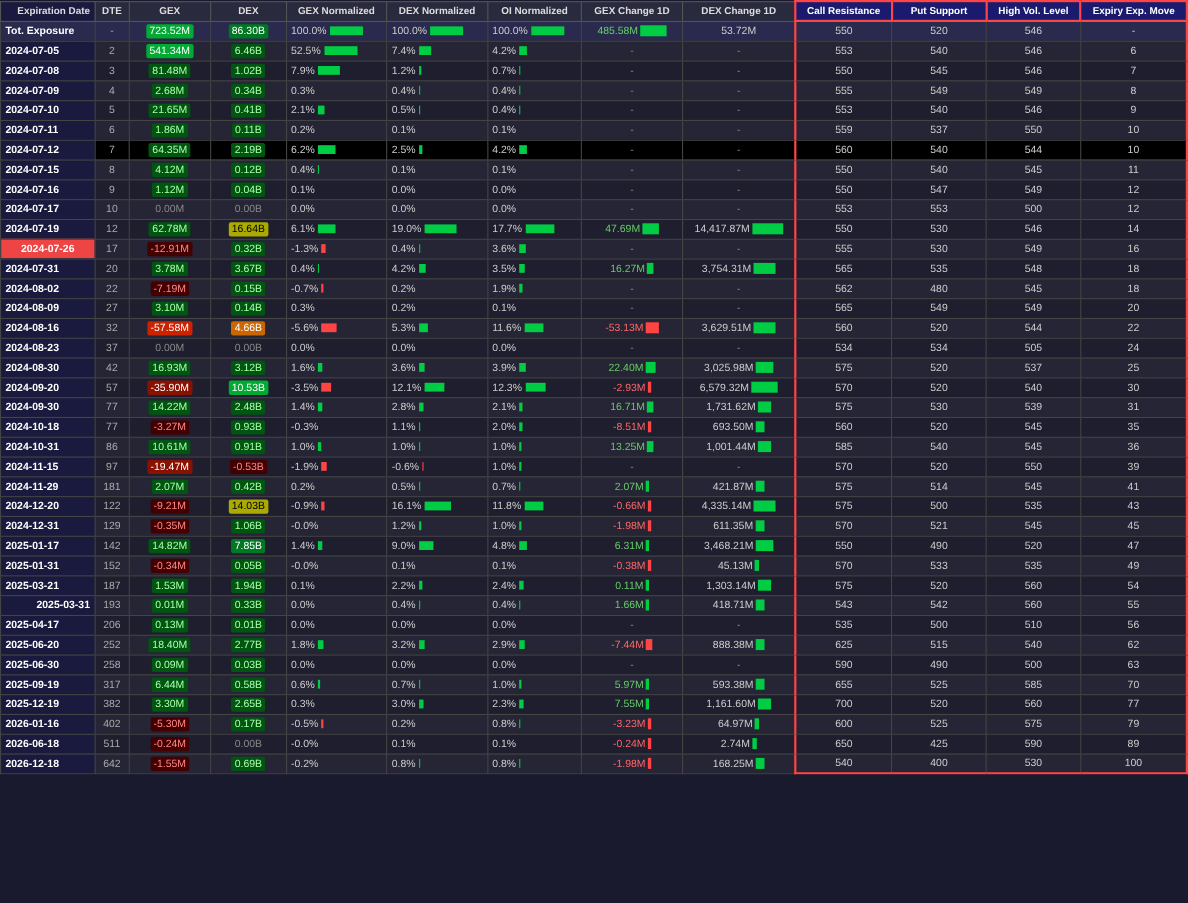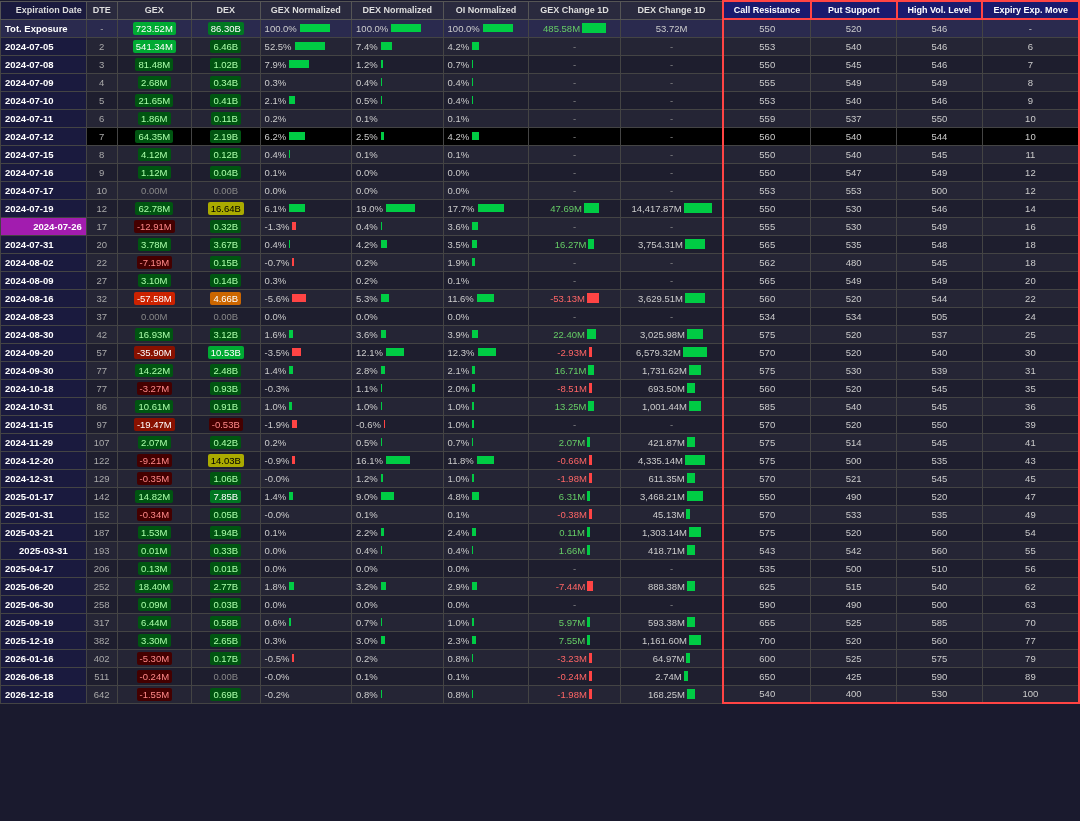--- a/index.html
+++ b/index.html
@@ -505,21 +505,21 @@
         <span style="color:#ccc;">14,417.87M</span>
         <span style="display:inline-block;background:#00cc44;height:10px;width:28px;"></span>
       </div>
     </td>
     <td style="color:#ccc;border-left:2px solid #ff4444;">550</td>
     <td style="color:#ccc;">530</td>
     <td style="color:#ccc;">546</td>
     <td style="color:#ccc;border-right:2px solid #ff4444;">14</td>
   </tr>
         <tr style="background: rgb(37, 37, 53);">
-    <td class="col-date" style="text-align:right;background:#a21caf;color:#fff;font-weight:bold;padding-left:4px;">2024-07-26</td>
+    <td class="col-date" style="text-align:center;background:#ef4444;color:#fff;font-weight:bold;padding-left:4px;">2024-07-26</td>
     <td class="col-dte" style="color:#aaa;">17</td>
     <td><span style="background:#440000;color:#ff8888;border-radius:2px;padding:1px 3px;">-12.91M</span></td>
     <td><span style="background:#005511;color:#aaffaa;border-radius:2px;padding:1px 3px;">0.32B</span></td>
     <td style="color:#ccc;">
       <div style="display:flex;align-items:center;gap:3px;">
         -1.3%
         <span style="display:inline-block;background:#ff4444;height:8px;width:3.25px;"></span>
       </div>
     </td>
     <td style="color:#ccc;">
@@ -986,21 +986,21 @@
 
       </div>
     </td>
     <td style="color:#ccc;border-left:2px solid #ff4444;">570</td>
     <td style="color:#ccc;">520</td>
     <td style="color:#ccc;">550</td>
     <td style="color:#ccc;border-right:2px solid #ff4444;">39</td>
   </tr>
         <tr style="background: rgb(37, 37, 53);">
     <td class="col-date" style="text-align:left;background:#1a1a3e;color:#fff;font-weight:bold;padding-left:4px;">2024-11-29</td>
-    <td class="col-dte" style="color:#aaa;">107</td>
+    <td class="col-dte" style="color:#aaa;">181</td>
     <td><span style="background:#005511;color:#aaffaa;border-radius:2px;padding:1px 3px;">2.07M</span></td>
     <td><span style="background:#005511;color:#aaffaa;border-radius:2px;padding:1px 3px;">0.42B</span></td>
     <td style="color:#ccc;">
       <div style="display:flex;align-items:center;gap:3px;">
         0.2%
         
       </div>
     </td>
     <td style="color:#ccc;">
       <div style="display:flex;align-items:center;gap:3px;">
@@ -1225,21 +1225,21 @@
         <span style="color:#ccc;">1,303.14M</span>
         <span style="display:inline-block;background:#00cc44;height:10px;width:12px;"></span>
       </div>
     </td>
     <td style="color:#ccc;border-left:2px solid #ff4444;">575</td>
     <td style="color:#ccc;">520</td>
     <td style="color:#ccc;">560</td>
     <td style="color:#ccc;border-right:2px solid #ff4444;">54</td>
   </tr>
         <tr style="background: rgb(37, 37, 53);">
-    <td class="col-date" style="text-align:center;background:#1a1a3e;color:#fff;font-weight:bold;padding-left:4px;">2025-03-31</td>
+    <td class="col-date" style="text-align:right;background:#1a1a3e;color:#fff;font-weight:bold;padding-left:4px;">2025-03-31</td>
     <td class="col-dte" style="color:#aaa;margin-left:11px;">193</td>
     <td><span style="background:#005511;color:#aaffaa;border-radius:2px;padding:1px 3px;">0.01M</span></td>
     <td><span style="background:#005511;color:#aaffaa;border-radius:2px;padding:1px 3px;">0.33B</span></td>
     <td style="color:#ccc;">
       <div style="display:flex;align-items:center;gap:3px;">
         0.0%
         
       </div>
     </td>
     <td style="color:#ccc;">

